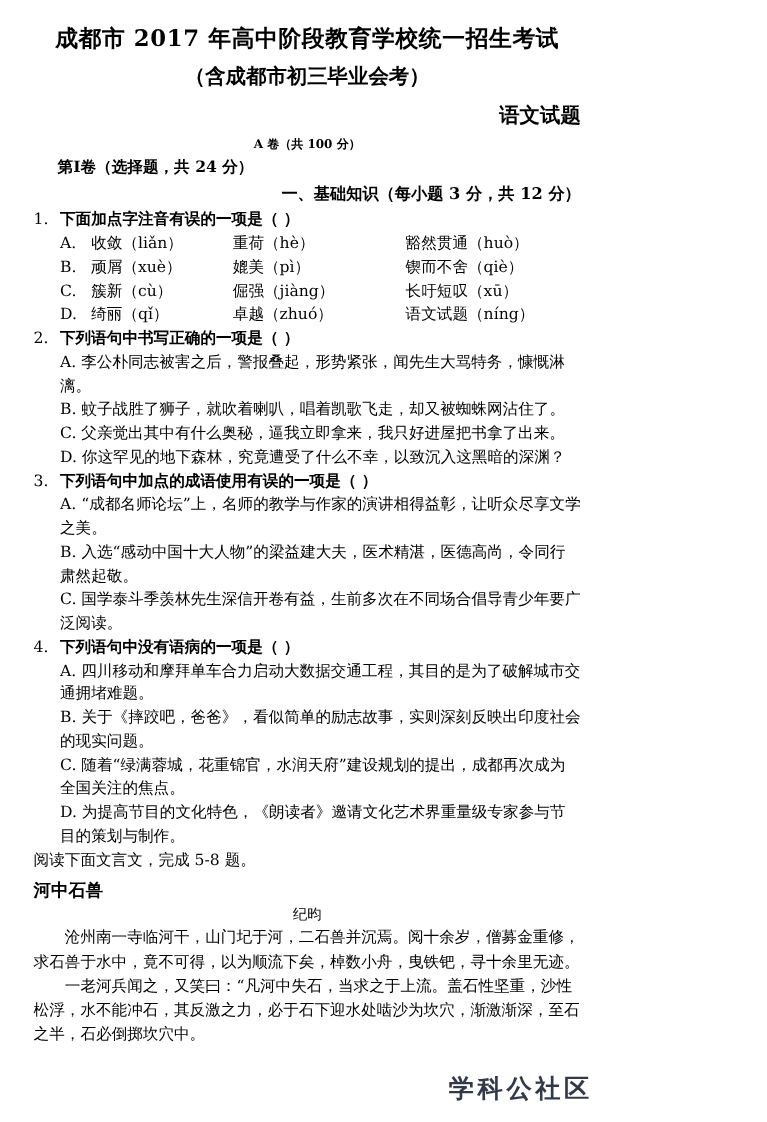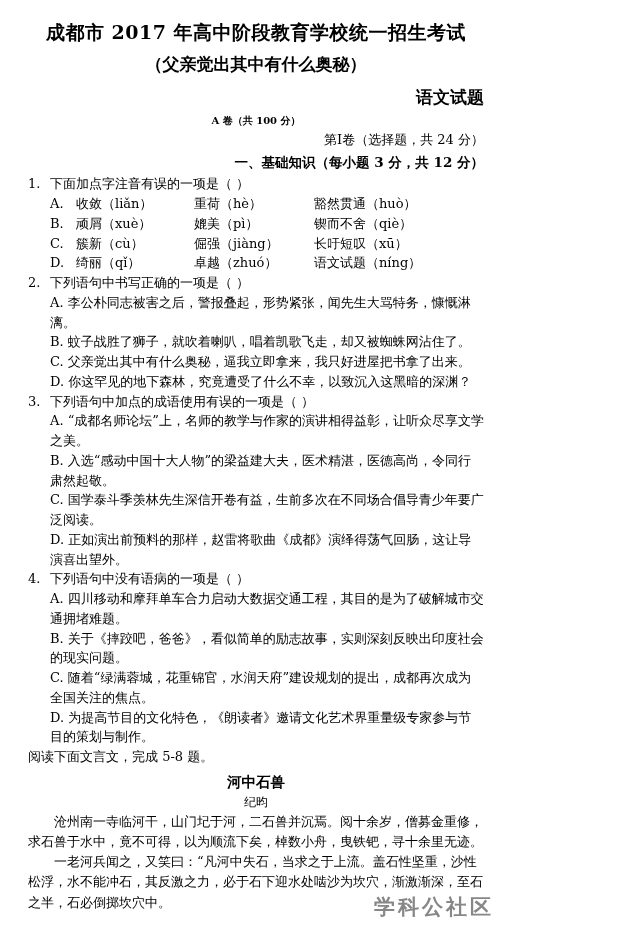--- a/index.html
+++ b/index.html
@@ -45,23 +45,23 @@
     margin: 6px 0 2px 0;
   }
   .center-line {
     text-align: center;
     font-size: 10px;
     font-weight: bold;
     line-height: 1.5;
     margin: 2px 0;
   }
   .center-line-2 {
-    text-align: right;
-    font-size: 13px;
-    font-weight: normal;
+    text-align: left;
+    font-size: 13px;
+    font-weight: bold;
     line-height: 1.5;
     margin: 1px 0 3px 0;
     padding-left: 20px;
   }
   .section-head {
     font-size: 13.5px;
     font-weight: bold;
     line-height: 1.55;
     margin: 2px 0 1px 0;
     text-align: right;
@@ -72,79 +72,80 @@
     display: flex;
     align-items: flex-start;
   }
   .qnum {
     width: 22px;
     flex: 0 0 22px;
     text-align: left;
   }
   .qbody {
     flex: 1 1 auto;
+    font-weight: bold;
   }
   .opt {
     font-size: 13px;
     line-height: 1.52;
     padding-left: 22px;
     text-indent: 0;
   }
   .opt-cols {
     font-size: 13px;
     line-height: 1.52;
     padding-left: 22px;
     display: flex;
   }
   .opt-cols .c0 { width: 26px; flex: 0 0 26px; }
   .opt-cols .c1 { width: 118px; flex: 0 0 118px; }
   .opt-cols .c2 { width: 120px; flex: 0 0 120px; }
-  .opt-cols .c3 { flex: 1 1 auto; }
+  .opt-cols .c3 { flex: 1 1 auto; margin-left: 24px; }
   .para {
     font-size: 13px;
     line-height: 1.55;
     text-indent: 26px;
   }
   .para-noind {
     font-size: 13px;
     line-height: 1.55;
   }
   .cls-title {
-    text-align: center;
+    text-align: left;
     font-size: 14.5px;
     font-weight: bold;
     margin: 4px 0 0 0;
     line-height: 1.5;
   }
   .cls-author {
     text-align: center;
     font-size: 12px;
     margin: 0 0 1px 0;
     line-height: 1.5;
   }
   .watermark {
     position: absolute;
     right: 18px;
     bottom: 14px;
     font-size: 21px;
-    color: #737373;
+    color: #0f172a;
     font-weight: bold;
     letter-spacing: 3px;
     opacity: .85;
     font-family: "DejaVu Sans", "Liberation Sans", sans-serif;
     pointer-events: none;
   }
 </style>
 </head>
 <body>
 
 <div class="page">
 
   <div class="title-main">成都市 2017 年高中阶段教育学校统一招生考试</div>
-  <div class="title-sub">（父亲觉出其中有什么奥秘）</div>
+  <div class="title-sub">（含成都市初三毕业会考）</div>
   <div class="title-subject">语文试题</div>
   <div class="center-line">A 卷（共 100 分）</div>
   <div class="center-line-2">第Ⅰ卷（选择题，共 24 分）</div>
 
   <div class="section-head">一、基础知识（每小题 3 分，共 12 分）</div>
 
   <div class="qline">
     <span class="qnum">1.</span>
     <span class="qbody">下面加点字注音有误的一项是（      ）</span>
   </div>
@@ -182,21 +183,20 @@
   <div class="opt">C. 父亲觉出其中有什么奥秘，逼我立即拿来，我只好进屋把书拿了出来。</div>
   <div class="opt">D. 你这罕见的地下森林，究竟遭受了什么不幸，以致沉入这黑暗的深渊？</div>
 
   <div class="qline">
     <span class="qnum">3.</span>
     <span class="qbody">下列语句中加点的成语使用有误的一项是（      ）</span>
   </div>
   <div class="opt">A. “成都名师论坛”上，名师的教学与作家的演讲相得益彰，让听众尽享文学之美。</div>
   <div class="opt">B. 入选“感动中国十大人物”的梁益建大夫，医术精湛，医德高尚，令同行肃然起敬。</div>
   <div class="opt">C. 国学泰斗季羡林先生深信开卷有益，生前多次在不同场合倡导青少年要广泛阅读。</div>
-  <div class="opt">D. 正如演出前预料的那样，赵雷将歌曲《成都》演绎得荡气回肠，这让导演喜出望外。</div>
 
   <div class="qline">
     <span class="qnum">4.</span>
     <span class="qbody">下列语句中没有语病的一项是（      ）</span>
   </div>
   <div class="opt">A. 四川移动和摩拜单车合力启动大数据交通工程，其目的是为了破解城市交通拥堵难题。</div>
   <div class="opt">B. 关于《摔跤吧，爸爸》，看似简单的励志故事，实则深刻反映出印度社会的现实问题。</div>
   <div class="opt">C. 随着“绿满蓉城，花重锦官，水润天府”建设规划的提出，成都再次成为全国关注的焦点。</div>
   <div class="opt">D. 为提高节目的文化特色，《朗读者》邀请文化艺术界重量级专家参与节目的策划与制作。</div>
 

